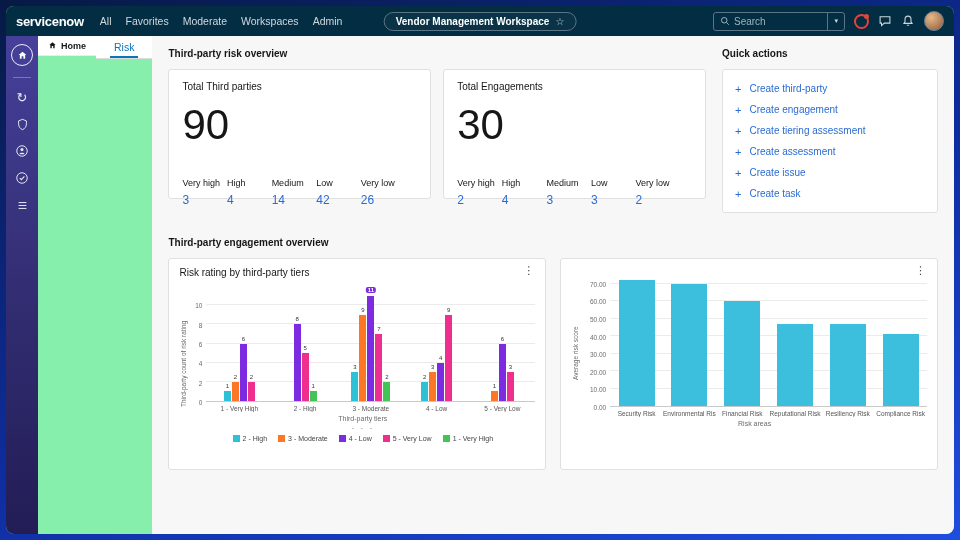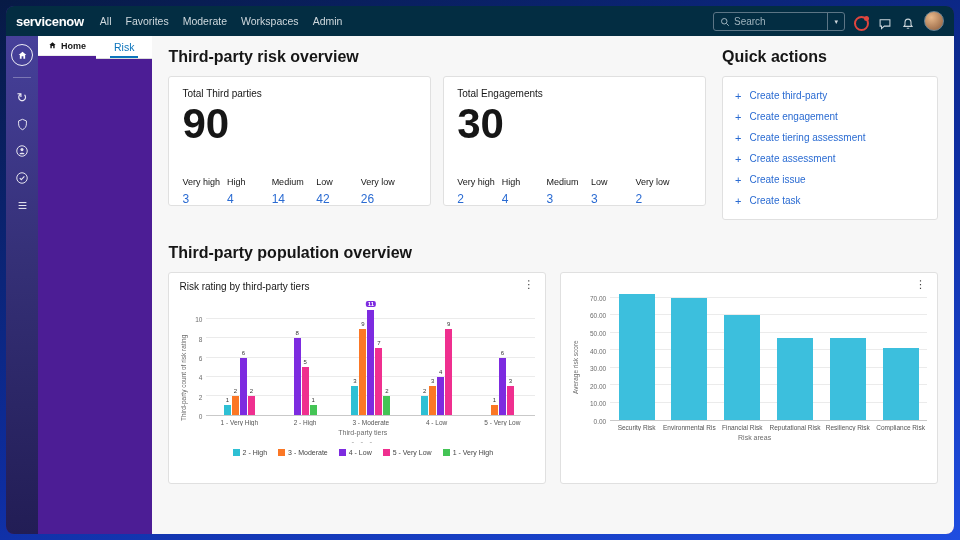--- a/index.html
+++ b/index.html
@@ -1,27 +1,27 @@
 <!DOCTYPE html>
 <html><head>
 <meta charset="utf-8">
 <style>
   *{box-sizing:border-box;margin:0;padding:0}
   html,body{width:960px;height:540px;overflow:hidden}
   body{font-family:"Liberation Sans",sans-serif;background:linear-gradient(160deg,#071a45 0%,#0e2da0 55%,#1f4de0 100%);padding:6px}
-  .app{width:100%;height:100%;border-radius:8px;overflow:hidden;display:flex;flex-direction:column;background:#4c1d95}
+  .app{width:100%;height:100%;border-radius:8px;overflow:hidden;display:flex;flex-direction:column;background:#86efac}
 
   
   .topnav{height:30px;background:#032d42;display:flex;align-items:center;padding:0 10px;position:relative;flex:0 0 auto}
   .logo{color:#fff;font-weight:bold;font-size:13px;letter-spacing:-.3px;margin-right:16px}
   .nav-items{display:flex;gap:14px}
   .nav-item{color:#cfd8dd;font-size:10.5px;cursor:pointer}
   .pill{position:absolute;left:50%;transform:translateX(-50%);border:1px solid #5c7585;border-radius:11px;height:19px;display:flex;align-items:center;gap:6px;padding:0 11px;color:#fff;font-size:10px;font-weight:bold;background:rgba(255,255,255,.03)}
   .pill .star{font-size:10px;color:#cfd8dd;font-weight:normal}
-  .nav-right{margin-left:auto;display:flex;align-items:flex-end;gap:9px}
+  .nav-right{margin-left:auto;display:flex;align-items:center;gap:9px}
   .search{display:flex;align-items:center;height:19px;border:1px solid #5c7585;border-radius:3px;width:132px;color:#9fb3bd;overflow:hidden}
   .search input{background:transparent;border:none;outline:none;color:#cfd8dd;font-size:10px;width:84px;font-family:"Liberation Sans",sans-serif}
   .search input::placeholder{color:#9fb3bd}
   .search .mag{margin:0 4px 0 6px;display:flex}
   .search .caret{border-left:1px solid #5c7585;height:100%;display:flex;align-items:center;padding:0 6px;font-size:7px;color:#cfd8dd;margin-left:auto}
   .ring-icon{width:15px;height:15px;border-radius:50%;border:2px solid #e0453e;position:relative}
   .ring-icon .dot{position:absolute;top:-2px;right:-2px;width:5px;height:5px;border-radius:50%;background:#e0453e}
   .hicon{display:flex;align-items:center}
   .avatar{width:20px;height:20px;border-radius:50%;background:radial-gradient(circle at 35% 30%,#e8b88a,#8a5a3a);border:1px solid #6b8494}
 
@@ -31,30 +31,30 @@
   .side-home{width:22px;height:22px;border-radius:50%;border:1.5px solid rgba(255,255,255,.9);display:flex;align-items:center;justify-content:center}
   .side-div{width:18px;height:1px;background:rgba(255,255,255,.3)}
   .side-icon{opacity:.88;display:flex;align-items:center;justify-content:center;width:18px;height:16px}
   .sync-glyph{color:#fff;font-size:13px;line-height:13px}
   .main{flex:1;display:flex;flex-direction:row;min-width:0}
   .breadcrumb{height:20px;background:#fff;display:flex;align-items:center;gap:4px;padding:0 10px;font-size:9px;font-weight:bold;color:#161616;border-bottom:1px solid #ececec;flex:0 0 auto}
   .tabbar{height:23px;background:#fff;border-bottom:1px solid #dcdcdc;display:flex;align-items:flex-end;padding:0 14px;flex:0 0 auto}
   .tab{color:#0b74bc;font-size:10.5px;font-weight:normal;padding:4px 4px 3px;border-bottom:2.5px solid #0b74bc}
 
   .content{flex:1;background:#f7f7f7;padding:8px 16px 6px;overflow:hidden}
-  .sec-title{font-size:16px;color:#161616;margin:4px 0 10px;font-weight:bold}
+  .sec-title{font-size:10px;color:#161616;margin:4px 0 10px;font-weight:bold}
   .sec-row{display:flex;gap:16px}
   .col-left{flex:1;min-width:0}
   .col-right{width:216px;flex:0 0 auto}
 
   .card{background:#fff;border:1px solid #e0e0e0;border-radius:3px}
   .stat-cards{display:flex;gap:12px}
   .stat-card{flex:1;height:130px;padding:11px 13px}
   .stat-title{font-size:10px;color:#161616}
-  .stat-total{font-size:42px;color:#161616;line-height:1.1;margin-top:2px;font-weight:700}
+  .stat-total{font-size:42px;color:#161616;line-height:1.1;margin-top:10px;font-weight:400}
   .stat-breakdown{display:flex;margin-top:30px}
   .bd-col{width:19%;display:flex;flex-direction:column;gap:5px}
   .bd-label{font-size:9px;color:#161616}
   .bd-value{font-size:12px;color:#2a6bd2}
 
   .qa-card{padding:8px 0}
   .qa-item{display:flex;align-items:center;gap:8px;padding:4.5px 12px;font-size:10px;color:#2a6bd2;cursor:pointer}
   .qa-plus{font-size:11px;color:#2a6bd2}
 
   .sec2{margin-top:24px}
@@ -91,20 +91,24 @@
 
   <header class="topnav">
     <div class="logo">servicenow</div>
     <nav class="nav-items">
       <span class="nav-item">All</span>
       <span class="nav-item">Favorites</span>
       <span class="nav-item">Moderate</span>
       <span class="nav-item">Workspaces</span>
       <span class="nav-item">Admin</span>
     </nav>
+    <div class="pill">
+      <span>Vendor Management Workspace</span>
+      <span class="star">☆</span>
+    </div>
     <div class="nav-right">
       <div class="search">
         <span class="mag">
           <svg width="10" height="10" viewBox="0 0 20 20">
               <circle cx="8.5" cy="8.5" r="5.5" fill="none" stroke="#9fb3bd" stroke-width="2"></circle>
               <line x1="13" y1="13" x2="17.5" y2="17.5" stroke="#9fb3bd" stroke-width="2"></line>
             </svg>
         </span>
         <input placeholder="Search" style="">
         <span class="caret">▾</span>
@@ -263,21 +267,21 @@
                 </div>
               <div class="qa-item">
                   <span class="qa-plus">+</span>
                   <span>Create task</span>
                 </div>
             </div>
           </div>
         </div>
 
         <div class="sec2">
-          <h3 class="sec-title">Third-party population overview</h3>
+          <h3 class="sec-title">Third-party engagement overview</h3>
           <div class="charts-row">
 
             <div class="card chart-card" id="chart1" style="--yw:16px;--ph:116px;--bw:7px">
               <div class="chart-title">Risk rating by third-party tiers</div>
               <span class="kebab">⋮</span>
               <div class="chart-area">
                 <div class="ylab">Third-party count of risk rating</div>
                 <div class="chart-main">
                   <div class="chart-grid">
                     <div class="yaxis">

